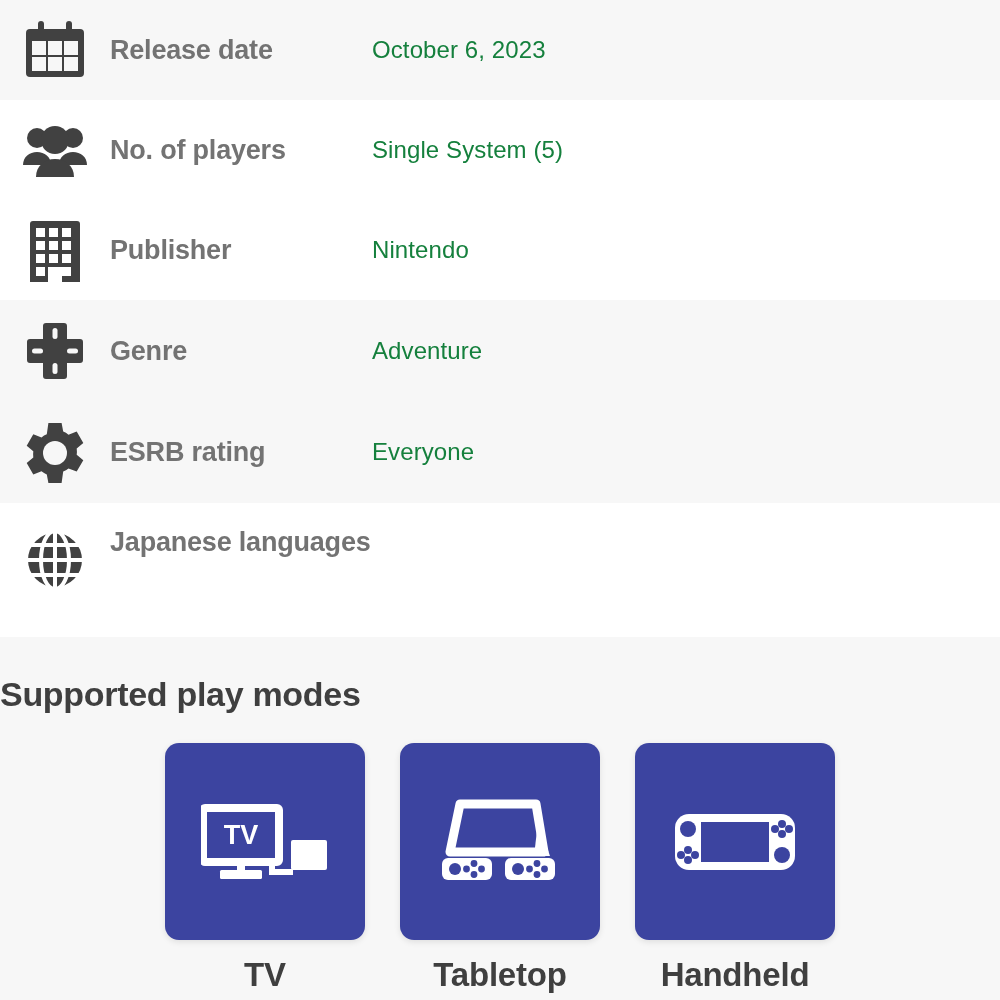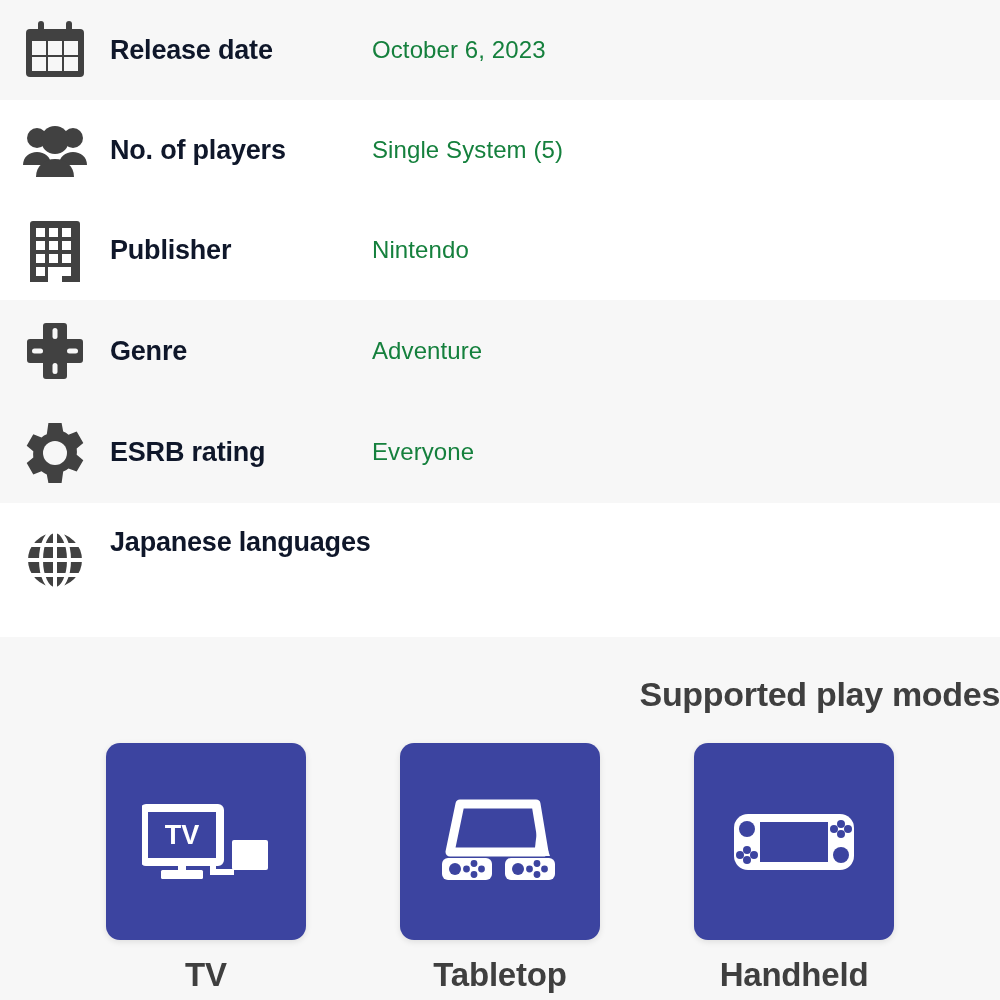--- a/index.html
+++ b/index.html
@@ -48,21 +48,21 @@
     justify-content: center;
     color: #414141;
   }
   .spec-row.r5 .spec-icon { padding-top: 26px; align-items: flex-start; }
 
   .spec-label {
     width: 262px;
     min-width: 262px;
     font-size: 27px;
     font-weight: bold;
-    color: #0f172a;
+    color: #737373;
     letter-spacing: -0.2px;
     line-height: 1.22;
   }
   .spec-row.r5 .spec-label { padding-top: 23px; }
 
   .spec-value {
     flex: 1;
     font-size: 24px;
     color: #15803d;
     line-height: 1.42;
@@ -73,31 +73,31 @@
 
   
   .modes-section {
     width: 1000px;
     background: #f7f7f7;
     padding-top: 38px;
     height: 363px;
   }
 
   .modes-title {
-    text-align: right;
+    text-align: left;
     font-size: 34px;
     font-weight: bold;
     color: #3f3f3f;
     letter-spacing: -0.3px;
   }
 
   .modes-row {
     display: flex;
     justify-content: center;
-    gap: 94px;
+    gap: 35px;
     margin-top: 29px;
   }
 
   .mode-item {
     width: 200px;
     display: flex;
     flex-direction: column;
     align-items: center;
   }
 

